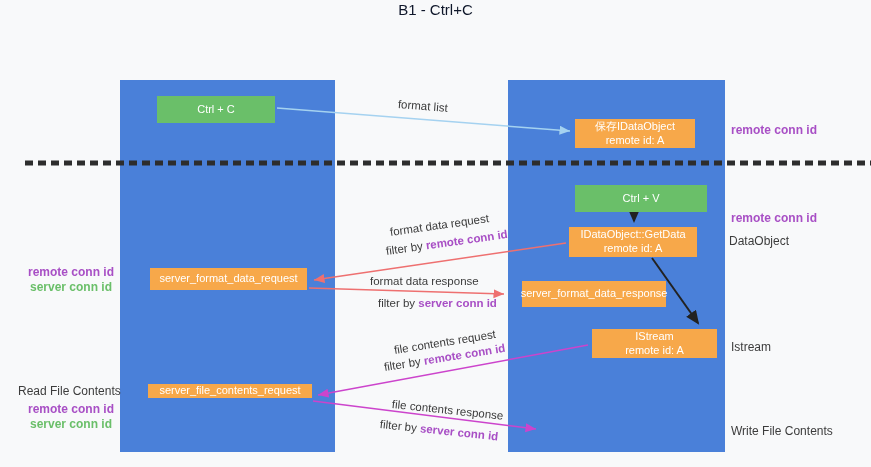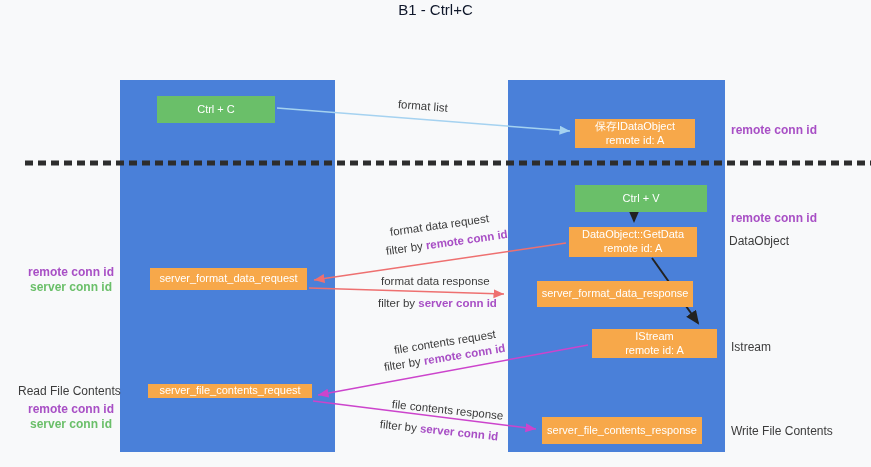--- a/index.html
+++ b/index.html
@@ -76,53 +76,50 @@
   <div class="abs box orange small" style="left:575px;top:119px;width:120px;height:29px;">
     <span>保存IDataObject</span>
     <span>remote id: A</span>
   </div>
 
   <div class="abs box green" style="left:575px;top:171px;width:132px;height:27px;margin-top:14px;">
     <span>Ctrl + V</span>
   </div>
 
   <div class="abs box orange small" style="left:569px;top:227px;width:128px;height:30px;">
-    <span>DataObject::GetData</span>
+    <span>IDataObject::GetData</span>
     <span>remote id: A</span>
   </div>
 
   <div class="abs box orange" style="left:150px;top:268px;width:157px;height:22px;">
     <span>server_format_data_request</span>
   </div>
 
-  <div class="abs box orange" style="left:537px;top:281px;width:156px;height:26px;">
+  <div class="abs box orange" style="left:522px;top:281px;width:144px;height:26px;">
     <span>server_format_data_response</span>
   </div>
 
   <div class="abs box orange small" style="left:592px;top:329px;width:125px;height:29px;">
     <span>IStream</span>
     <span>remote id: A</span>
   </div>
 
   <div class="abs box orange" style="left:148px;top:384px;width:164px;height:14px;">
     <span>server_file_contents_request</span>
   </div>
 
-  <div class="abs box orange" style="left:542px;top:417px;width:160px;height:27px;">
-    <span>server_file_contents_response</span>
-  </div>
 
   <div class="abs arrow-label" style="left:398px;top:98px;transform:rotate(4.5deg);">format list</div>
 
   <div class="abs arrow-label" style="left:390px;top:226px;transform:rotate(-8deg);">format data request</div>
   <div class="abs arrow-label" style="left:386px;top:245px;transform:rotate(-8deg);">
     <span>filter by </span><span class="purple">remote conn id</span>
   </div>
 
-  <div class="abs arrow-label" style="left:381px;top:275px;">format data response</div>
+  <div class="abs arrow-label" style="left:370px;top:275px;">format data response</div>
   <div class="abs arrow-label" style="left:378px;top:297px;">
     <span>filter by </span><span class="purple">server conn id</span>
   </div>
 
   <div class="abs arrow-label" style="left:394px;top:344px;transform:rotate(-9deg);">file contents request</div>
   <div class="abs arrow-label" style="left:384px;top:361px;transform:rotate(-9deg);">
     <span>filter by </span><span class="purple">remote conn id</span>
   </div>
 
   <div class="abs arrow-label" style="left:392px;top:398px;transform:rotate(6deg);">file contents response</div>

